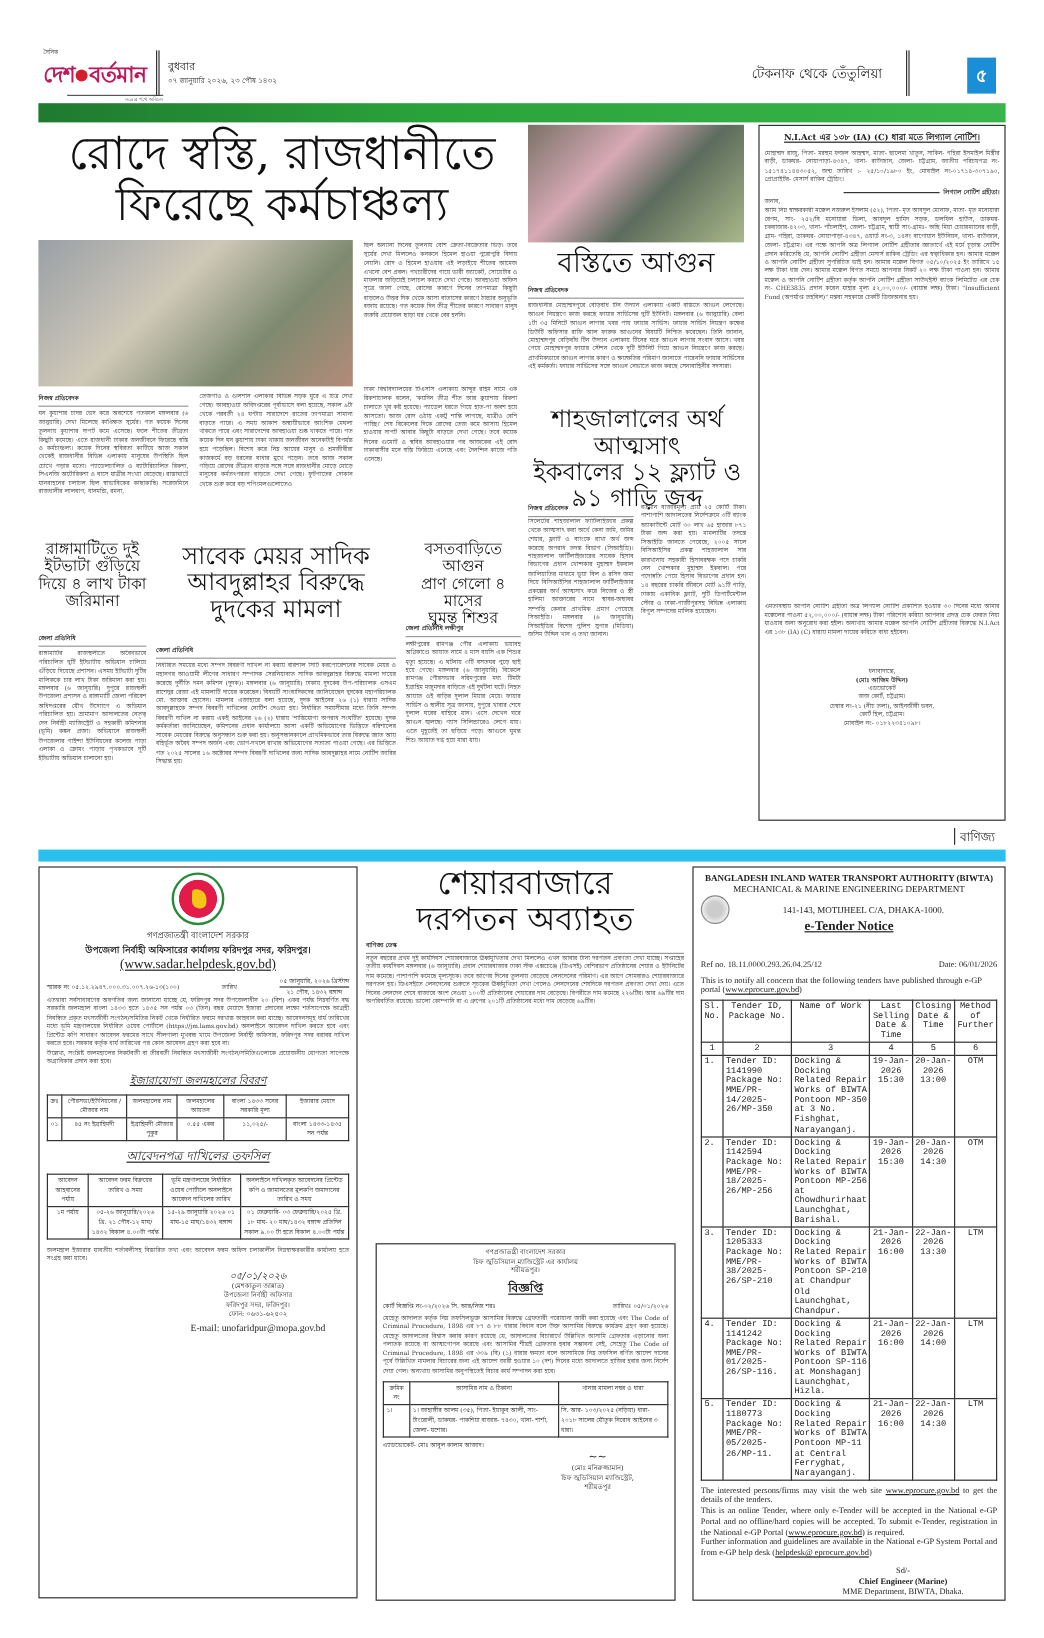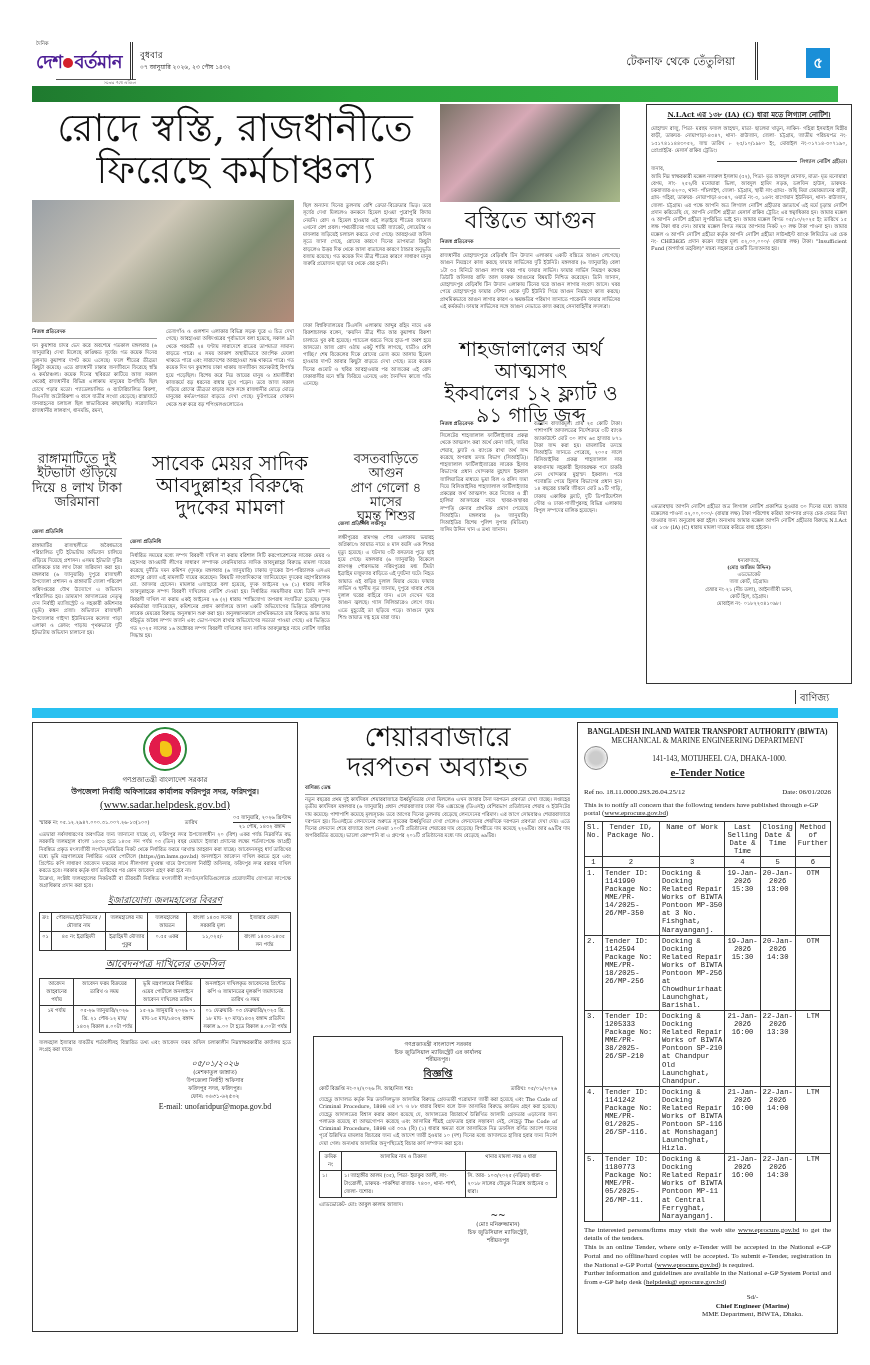--- a/index.html
+++ b/index.html
@@ -1,21 +1,21 @@
 <!DOCTYPE html>
 <html><head>
 <meta charset="utf-8">
 <style>
   * { box-sizing: border-box; margin: 0; padding: 0; }
   body { width: 870px; height: 1365px; background: #fff; font-family: "DejaVu Serif", serif; color: #222; position: relative; overflow: hidden; }
   .abs { position: absolute; }
   
   .masthead { left: 36px; top: 40px; width: 100px; height: 40px; }
   .mast-small { font-size: 5px; color: #333; }
-  .mast-logo { font-size: 18px; font-weight: bold; color: #4c1d95; letter-spacing: -0.5px; }
+  .mast-logo { font-size: 18px; font-weight: bold; color: #be185d; letter-spacing: -0.5px; }
   .mast-logo .dot { display:inline-block; width: 10px; height: 10px; border-radius: 50%; background:#d4202c; vertical-align: middle; margin: 0 1px; }
   .mast-tag { font-size: 4px; color:#444; text-align:right; border-top: 1px solid #555; margin-left: 20px; }
   .hdr-sep { width: 3px; border-left: 1px solid #333; border-right: 1px solid #333; }
   .hdr-day { left: 140px; top: 48px; font-size: 9px; }
   .hdr-date { left: 140px; top: 62px; font-size: 6px; }
   .hdr-slogan { right: 135px; top: 53px; font-size: 11px; }
   .page-num { right: 40px; top: 48px; width: 24px; height: 30px; background: #1a8fd8; color: #fff; font-size: 15px; font-weight: bold; display:flex; align-items:center; justify-content:center; }
   .green-bar { left: 32px; top: 86px; width: 806px; height: 16px; background: linear-gradient(90deg,#1f7a2f 0%, #2aa23a 40%, #38b54a 100%); }
   .blue-bar { left: 32px; top: 708px; width: 806px; height: 10px; background:#29c0f0; }
   
@@ -94,21 +94,21 @@
 <div class="abs body" style="left:130px;top:552px;width:200px;height:132px;overflow:hidden;">নির্ধারিত সময়ের মধ্যে সম্পদ বিবরণী দাখিল না করায় বরিশাল সিটি করপোরেশনের সাবেক মেয়র ও মহানগর আওয়ামী লীগের সাধারণ সম্পাদক সেরনিয়াবাত সাদিক আবদুল্লাহর বিরুদ্ধে মামলা দায়ের করেছে দুর্নীতি দমন কমিশন (দুদক)। মঙ্গলবার (৬ জানুয়ারি) ঢাকায় দুদকের উপ-পরিচালক এসএম রাশেদুর রেজা এই মামলাটি দায়ের করেছেন। বিষয়টি সাংবাদিকদের জানিয়েছেন দুদকের মহাপরিচালক মো. আক্তার হোসেন। মামলার এজাহারে বলা হয়েছে, দুদক আইনের ২৬ (১) ধারায় সাদিক আবদুল্লাহকে সম্পদ বিবরণী দাখিলের নোটিশ দেওয়া হয়। নির্ধারিত সময়সীমার মধ্যে তিনি সম্পদ বিবরণী দাখিল না করায় একই আইনের ২৬ (২) ধারায় 'শাস্তিযোগ্য অপরাধ সংঘটিত' হয়েছে। দুদক কর্মকর্তারা জানিয়েছেন, কমিশনের প্রধান কার্যালয়ে আসা একটি অভিযোগের ভিত্তিতে বরিশালের সাবেক মেয়রের বিরুদ্ধে অনুসন্ধান শুরু করা হয়। অনুসন্ধানকালে প্রাথমিকভাবে তার বিরুদ্ধে জ্ঞাত আয় বহির্ভূত অবৈধ সম্পদ অর্জন এবং ভোগ-দখলে রাখার অভিযোগের সত্যতা পাওয়া গেছে। এর ভিত্তিতে গত ২০২৫ সালের ১৬ অক্টোবর সম্পদ বিবরণী দাখিলের জন্য সাদিক আবদুল্লাহর নামে নোটিশ জারির সিদ্ধান্ত হয়।</div>
 
 <div class="abs hl hl-small" style="left:338px;top:452px;width:96px;font-size:13px;">
   <div>বসতবাড়িতে আগুন</div>
   <div>প্রাণ গেলো ৪ মাসের</div>
   <div>ঘুমন্ত শিশুর</div>
 </div>
 <div class="abs byline" style="left:338px;top:520px;width:96px;">জেলা প্রতিনিধি লক্ষীপুর</div>
 <div class="abs body" style="left:338px;top:534px;width:96px;height:150px;overflow:hidden;">লক্ষীপুরের রামগঞ্জ পৌর এলাকায় ভয়াবহ অগ্নিকাণ্ডে আয়াত নামে ৪ মাস বয়সি এক শিশুর মৃত্যু হয়েছে। এ ঘটনায় ৩টি বসতঘর পুড়ে ছাই হয়ে গেছে। মঙ্গলবার (৬ জানুয়ারি) বিকেলে রামগঞ্জ পৌরসভার নরিমপুরের মধ্য টিমটা ইব্রাহিম মজুমদার বাড়িতে এই দুর্ঘটনা ঘটে। নিহত আয়াত ওই বাড়ির দুলাল মিয়ার মেয়ে। ফায়ার সার্ভিস ও স্থানীয় সূত্র জানায়, দুপুরে খাবার শেষে দুলাল ঘরের বাহিরে যান। এসে দেখেন ঘরে আগুন জ্বলছে। গ্যাস সিলিন্ডারেও লেগে যায়। এতে মুহূর্তেই তা ছড়িয়ে পড়ে। আগুনে ঘুমন্ত শিশু আয়াত দগ্ধ হয়ে মারা যায়।</div>
 
-<div class="abs box" style="left:646px;top:104px;width:206px;height:580px;padding:4px;overflow:hidden;">
+<div class="abs box" style="left:632px;top:104px;width:206px;height:580px;padding:4px;overflow:hidden;">
   <div class="notice-title" style="font-size:7px;margin-bottom:4px;">N.I.Act এর ১৩৮ (IA) (C) ধারা মতে লিগ্যাল নোটিশ।</div>
   <div class="body">মোহাম্মদ রাজু, পিতা- মরহুম ফজল আহম্মদ, মাতা- ছালেমা খাতুন, সাকিন- গহিরা ইসমাইল মিস্ত্রীর বাড়ী, ডাকঘর- নোয়াপাড়া-৪৩৪৭, থানা- রাউজান, জেলা- চট্টগ্রাম, জাতীয় পরিচয়পত্র নং- ১৫১৭৪১১৪৪৩০৫২, জন্ম তারিখ :- ২৫/১০/১৯৮০ ইং, মোবাইল নং-০১৭১৪-৩০৭১৯০, প্রোপ্রাইটর- মেসার্স রাকিব ট্রেডিং।</div>
   <div class="body" style="text-align:right;font-weight:bold;margin-top:4px;border-top:0;"><span style="display:inline-block;width:80px;border-top:1px solid #333;vertical-align:middle;margin-right:3px;"></span><span>লিগ্যাল নোটিশ গ্রহীতা।</span></div>
   <div class="body">জনাব,</div>
   <div class="body" style="height:330px;overflow:hidden;">আমি নিম্ন স্বাক্ষরকারী মক্কেল নজরুল ইসলাম (৫২), পিতা- মৃত আবদুল মোনাফ, মাতা- মৃত মনোয়ারা বেগম, সাং- ২৫২/বি মনোয়ারা ভিলা, আবদুল হামিদ সড়ক, ডলফিন হাউস, ডাকঘর- চকবাজার-৪২০৩, থানা- পাঁচলাইশ, জেলা- চট্টগ্রাম, স্থায়ী সাং-গ্রামঃ- অছি মিয়া চেয়ারম্যানের বাড়ী, গ্রাম- গহিরা, ডাকঘর- নোয়াপাড়া-৪৩৪৭, ওয়ার্ড নং-৩, ১৪নং বাগোয়ান ইউনিয়ন, থানা- রাউজান, জেলা- চট্টগ্রাম। এর পক্ষে আপনি অত্র লিগ্যাল নোটিশ গ্রহীতার জ্ঞাতার্থে এই মর্মে চূড়ান্ত নোটিশ প্রদান করিতেছি যে, আপনি নোটিশ গ্রহীতা মেসার্স রাকিব ট্রেডিং এর স্বত্বাধিকার হন। আমার মক্কেল ও আপনি নোটিশ গ্রহীতা সুপরিচিত ভাই হন। আমার মক্কেল বিগত ০৫/১০/২০২৫ ইং তারিখে ১৫ লক্ষ টাকা ধার দেন। আমার মক্কেল বিগত সময়ে আপনার নিকট ২০ লক্ষ টাকা পাওনা হন। আমার মক্কেল ও আপনি নোটিশ গ্রহীতা কর্তৃক আপনি নোটিশ গ্রহীতা সাউথইস্ট ব্যাংক লিমিটেড এর চেক নং- CHE3835 প্রদান করেন যাহার মূল্য ৫২,০০,০০০/- (বায়ান্ন লক্ষ) টাকা। "Insufficient Fund (অপর্যাপ্ত তহবিল)" মন্তব্য সহকারে চেকটি ডিজঅনার হয়।</div>
   <div class="body" style="height:46px;overflow:hidden;">এমতাবস্থায় আপনি নোটিশ গ্রহীতা অত্র লিগ্যাল নোটিশ প্রকাশিত হওয়ার ৩০ দিনের মধ্যে আমার মক্কেলের পাওনা ৫২,০০,০০০/- (বায়ান্ন লক্ষ) টাকা পরিশোধ করিয়া আপনার প্রদত্ত চেক ফেরত নিয়া যাওয়ার জন্য অনুরোধ করা হইল। অন্যথায় আমার মক্কেল আপনি নোটিশ গ্রহীতার বিরুদ্ধে N.I.Act এর ১৩৮ (IA) (C) ধারায় মামলা দায়ের করিতে বাধ্য হইবেন।</div>
   <div class="body" style="text-align:center;margin-top:8px;">
     <div>ধন্যবাদান্তে,</div>
     <div style="font-weight:bold;">(মোঃ আজিম উদ্দিন)</div>
     <div>এডভোকেট</div>
@@ -230,21 +230,21 @@
 </div>
 
 <div class="abs box en" style="left:577px;top:722px;width:261px;height:612px;padding:4px 6px;overflow:hidden;">
   <div style="text-align:center;font-size:7.5px;font-weight:bold;">BANGLADESH INLAND WATER TRANSPORT AUTHORITY (BIWTA)</div>
   <div style="text-align:center;font-size:7.5px;">MECHANICAL &amp; MARINE ENGINEERING DEPARTMENT</div>
   <div style="display:flex;align-items:center;margin-top:1px;">
     <div class="biwta-logo"></div>
     <div style="flex:1;text-align:center;font-size:7.5px;">141-143, MOTIJHEEL C/A, DHAKA-1000.</div>
   </div>
   <div class="u" style="text-align:center;font-size:11px;font-weight:bold;margin-top:-4px;">e-Tender Notice</div>
-  <div style="display:flex;justify-content:space-between;font-size:7px;margin-top:10px;">
+  <div style="display:flex;justify-content:space-between;font-size:7px;margin-top:22px;">
     <span>Ref no. 18.11.0000.293.26.04.25/12</span>
     <span>Date: 06/01/2026</span>
   </div>
   <div style="font-size:7px;margin-top:5px;line-height:1.2;"><span>This is to notify all concern that the following tenders have published through e-GP portal (</span><span class="u">www.eprocure.gov.bd</span><span>)</span></div>
   <table class="tbl" style="margin-top:3px;">
     <tbody>
         <tr>
       <th style="width:16px;">Sl. No.</th>
       <th style="width:58px;">Tender ID, Package No.</th>
       <th style="width:62px;">Name of Work</th>

